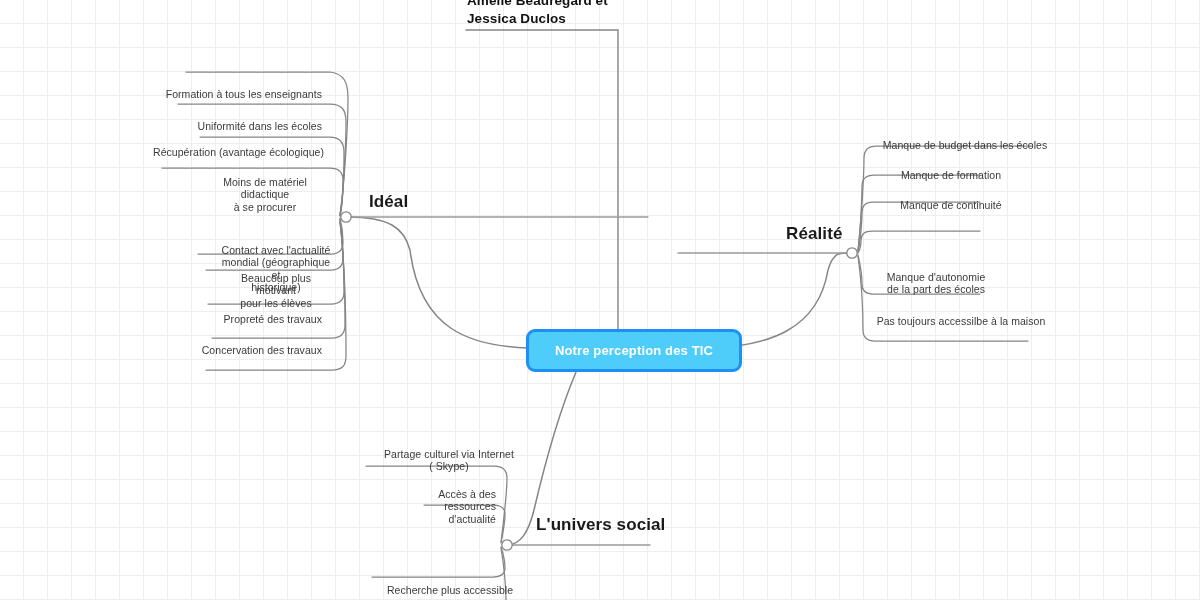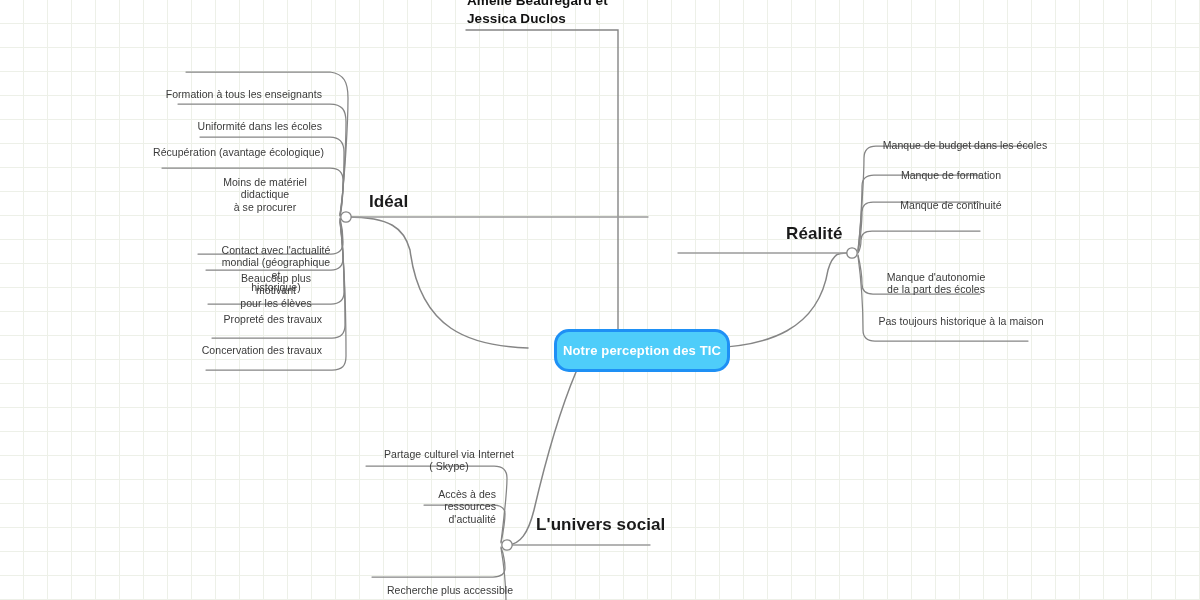--- a/index.html
+++ b/index.html
@@ -51,35 +51,34 @@
     font-weight: bold;
     color: #111111;
     line-height: 18px;
     letter-spacing: 0.1px;
     white-space: pre-line;
   }
   #center-node {
     position: absolute;
     left: 526px;
     top: 329px;
-    width: 176px;
+    width: 216px;
     height: 43px;
     box-sizing: border-box;
-    border-radius: 15px;
+    border-radius: 9px;
     background: #4ecdfa;
     border: 3px solid #1e90f5;
     display: flex;
     align-items: center;
     justify-content: center;
     color: #ffffff;
     font-size: 13px;
     font-weight: bold;
     letter-spacing: 0.15px;
     z-index: 5;
-    margin-left: 28px;
   }
 </style>
 </head>
 <body>
 
 <div id="canvas">
 
   <svg id="wires" viewBox="0 0 1200 600" xmlns="http://www.w3.org/2000/svg">
     <g fill="none" stroke="#858585" stroke-width="1.25" stroke-linecap="round">
 
@@ -150,21 +149,21 @@
   <div class="leaf lalign" style="left:220px; top:272px; width:112px;">Beaucoup plus motivant
 pour les élèves</div>
   <div class="leaf ralign" style="left:200px; top:313px; width:122px;">Propreté des travaux</div>
   <div class="leaf ralign" style="left:190px; top:344px; width:132px;">Concervation des travaux</div>
 
   <div class="leaf lalign" style="left:880px; top:139px; width:170px;">Manque de budget dans les écoles</div>
   <div class="leaf lalign" style="left:876px; top:169px; width:150px;">Manque de formation</div>
   <div class="leaf lalign" style="left:876px; top:199px; width:150px;">Manque de continuité</div>
   <div class="leaf lalign" style="left:876px; top:271px; width:120px;">Manque d'autonomie
 de la part des écoles</div>
-  <div class="leaf lalign" style="left:876px; top:315px; width:170px;">Pas toujours historique à la maison</div>
+  <div class="leaf lalign" style="left:876px; top:315px; width:170px;">Pas toujours accessilbe à la maison</div>
 
   <div class="leaf lalign" style="left:374px; top:448px; width:150px;">Partage culturel via Internet
 ( Skype)</div>
   <div class="leaf ralign" style="left:420px; top:488px; width:76px;">Accès à des
 ressources
 d'actualité</div>
   <div class="leaf lalign" style="left:380px; top:584px; width:140px;">Recherche plus accessible</div>
 
 </div>
 

